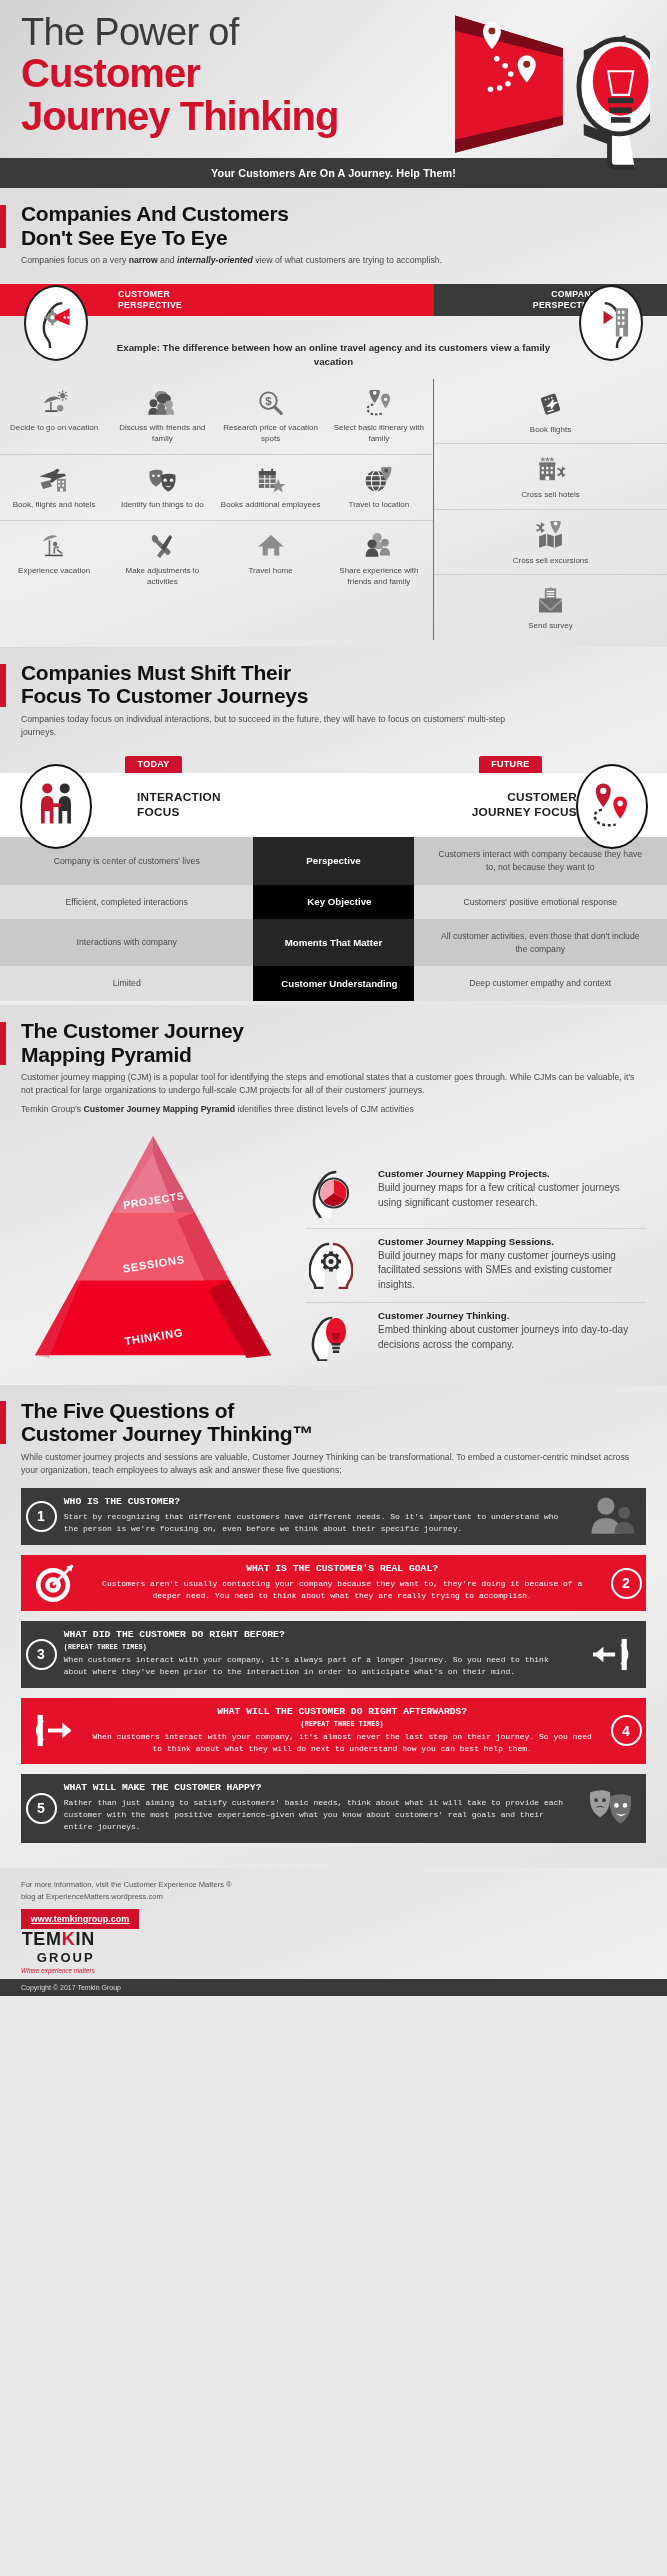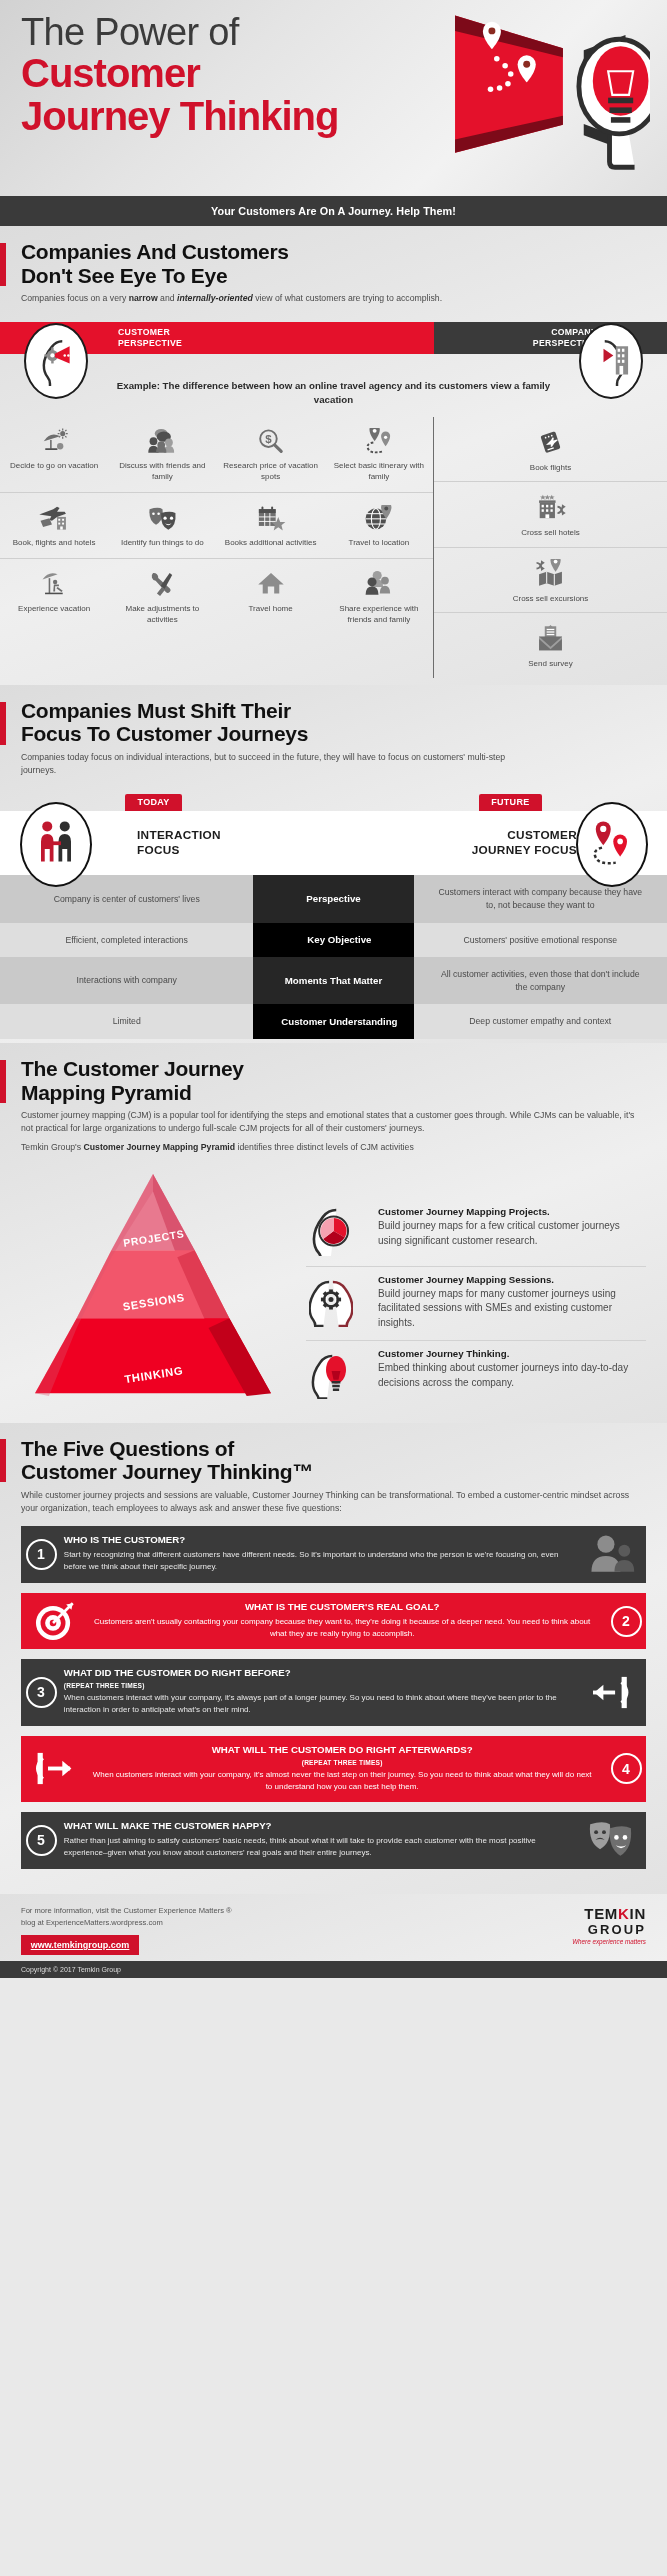--- a/index.html
+++ b/index.html
@@ -7,21 +7,21 @@
     width: 667px;
     font-family: "Liberation Sans", sans-serif;
     background: #e9e9e9;
     color: #333;
   }
   .page { width: 667px; position: relative; overflow: hidden; }
 
   
   .hero {
     position: relative;
-    height: 196px;
+    height: 158px;
     background: linear-gradient(135deg,#d2d2d2 0%,#e4e4e4 35%,#f2f2f2 70%,#e0e0e0 100%);
     padding: 12.5px 21px 0 21px;
   }
   .hero h1 {
     font-size: 38px;
     font-weight: normal;
     color: #3b3b3b;
     line-height: 1.02;
     letter-spacing: -0.7px;
   }
@@ -151,40 +151,40 @@
   .qrow { display: flex; align-items: stretch; margin-bottom: 9.7px; }
   .qnum {
     flex: 0 0 40px; display: flex; align-items: center; justify-content: center;
   }
   .qcircle {
     width: 31px; height: 31px; border-radius: 50%;
     border: 2.1px solid #fff; background: transparent;
     display: flex; align-items: center; justify-content: center;
     font-size: 14px; font-weight: bold; color: #fff;
   }
-  .qbody { flex: 1; padding: 8.3px 12.5px 9.7px 2.8px; }
+  .qbody { flex: 1; padding: 8.3px 12.5px 9.7px 2.8px; font-family: Liberation Mono, monospace; }
   .qbody h5 { font-size: 9.7px; font-weight: bold; color: #fff; margin-bottom: 2.8px; line-height: 1.25; }
   .qbody .sub { font-size: 6.6px; font-weight: bold; color: #fff; margin-bottom: 2.8px; letter-spacing: 0.2px; }
   .qbody p { font-size: 8px; color: #e8e8e8; line-height: 1.5; }
   .qdark { background: #3a3a3a; }
   .qred { background: #e4112b; }
   .qred .qbody p { color: #fff; }
   .qpic { flex: 0 0 67px; display: flex; align-items: center; justify-content: center; }
   .q-right { text-align: center; }
 
   
   .footer {
     background: linear-gradient(160deg,#e0e0e0,#f0f0f0);
     padding: 11px 21px 5.6px 21px;
-    display: flex; justify-content: space-between; align-items: flex-start;
+    display: flex; justify-content: space-between; align-items: flex-start; flex-direction: column;
   }
   .footer p { font-size: 7.6px; color: #555; line-height: 1.55; }
   .foot-url { background: #d0112b; color: #fff; font-size: 9px; font-weight: bold; padding: 4.9px 9.7px; display: inline-block; margin-top: 7px; }
   .logo-block { text-align: right; }
-  .logo-mark { font-size: 15px; font-weight: bold; color: #1c1c1c; letter-spacing: 0.7px; }
+  .logo-mark { font-size: 18px; font-weight: bold; color: #1c1c1c; letter-spacing: 0.7px; }
   .logo-mark .k { color: #d0112b; }
   .logo-sub { font-size: 13px; font-weight: bold; color: #1c1c1c; letter-spacing: 2.1px; }
   .logo-tag { font-size: 6.3px; color: #d0112b; font-style: italic; margin-top: 1.4px; }
   .copyright { background: #3a3a3a; color: #ddd; font-size: 7px; padding: 4.9px 21px; }
 </style>
 </head>
 <body>
 
 <div class="page">
 
@@ -393,21 +393,21 @@
                 <rect x="25" y="2" width="3" height="8" rx="1.5" fill="#4f4f4f"></rect>
                 <g stroke="#fff" stroke-width="1.4">
                     <line x1="6" y1="18" x2="32" y2="18"></line>
                     <line x1="6" y1="25" x2="32" y2="25"></line>
                     <line x1="15" y1="12" x2="15" y2="32"></line>
                     <line x1="23" y1="12" x2="23" y2="32"></line>
                   </g>
                 <polygon points="36,18 39,26 47,26 41,31 43,39 36,34 29,39 31,31 25,26 33,26" fill="#8c8c8c"></polygon>
               </svg>
             </div>
-            <span>Books additional activities</span>
+            <span>Books additional employees</span>
           </div>
           <div class="jcell">
             <div class="jicon">
               <svg viewBox="0 0 48 40" width="31" height="26.4">
                 <circle cx="20" cy="21" r="16" fill="#4f4f4f"></circle>
                 <g stroke="#fff" stroke-width="1.6" fill="none">
                     <ellipse cx="20" cy="21" rx="7" ry="16"></ellipse>
                     <line x1="4" y1="21" x2="36" y2="21"></line>
                     <line x1="6" y1="13" x2="34" y2="13"></line>
                     <line x1="6" y1="29" x2="34" y2="29"></line>

